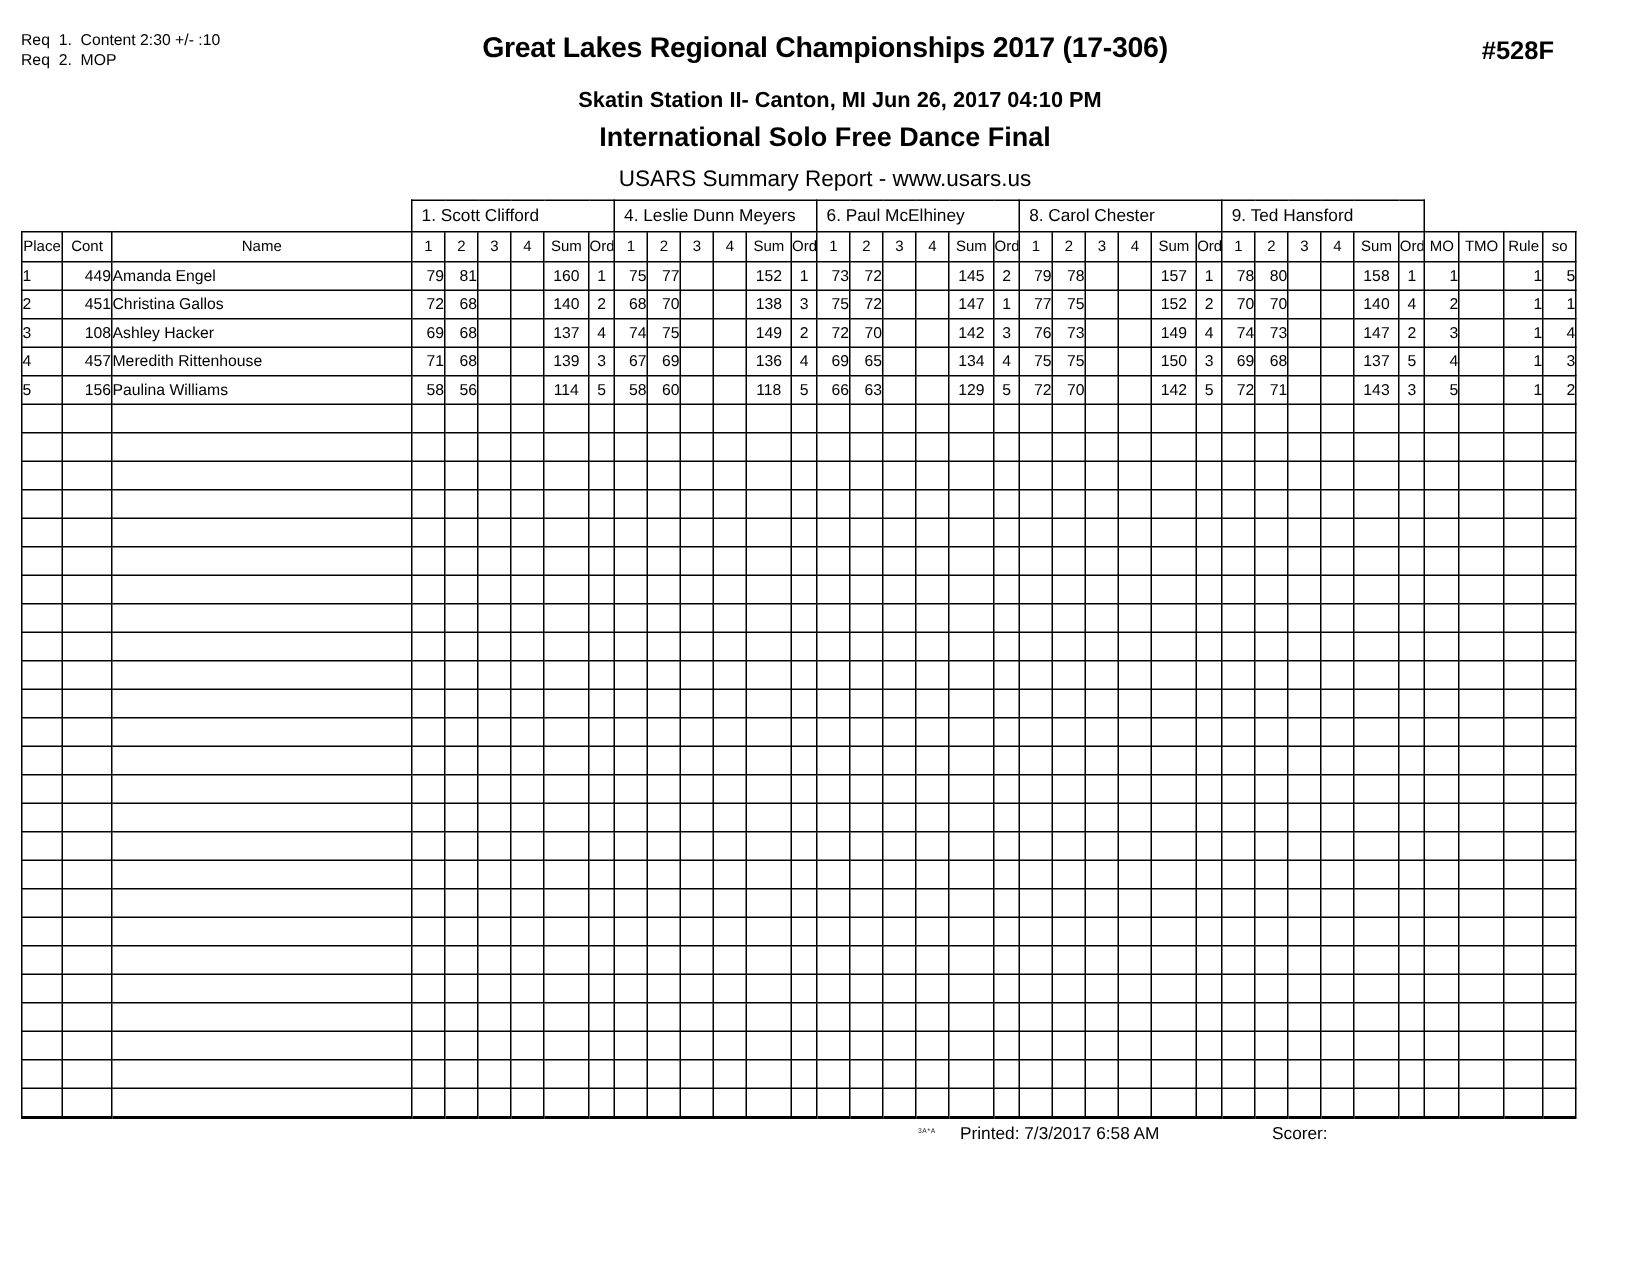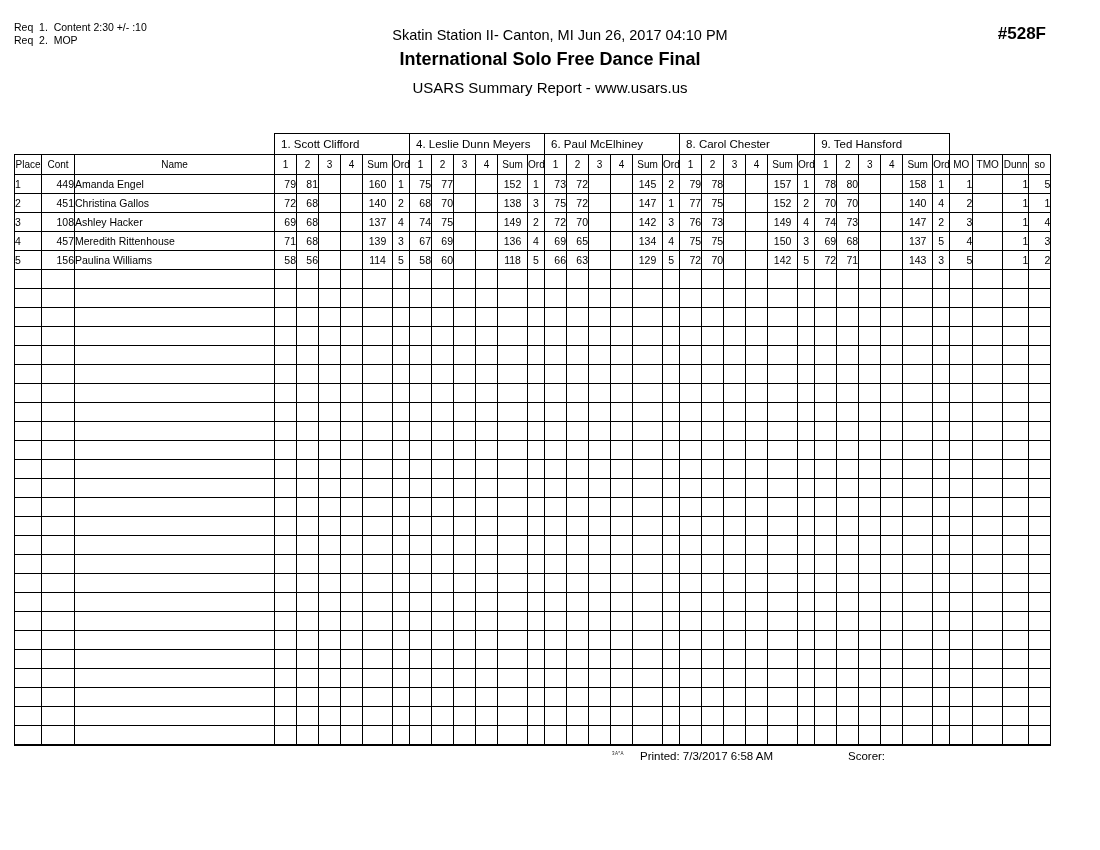--- a/index.html
+++ b/index.html
@@ -39,40 +39,40 @@
     text-align: center;
   }
   #title-main {
     font-size: 19px;
     font-weight: bold;
     letter-spacing: -0.2px;
     line-height: 22px;
   }
   #title-venue {
     font-size: 14.5px;
-    font-weight: normal;
+    font-weight: bold;
     line-height: 19px;
-    margin-top: 4px;
+    margin-top: 14px;
     padding-left: 20px;
   }
   #title-event {
     font-size: 18px;
     font-weight: bold;
     line-height: 22px;
     margin-top: 3px;
   }
   #title-report {
     font-size: 15px;
     font-weight: normal;
     line-height: 20px;
     margin-top: 8px;
   }
   #sheet-id {
     position: absolute;
-    right: 54px;
+    right: 64px;
     top: 24px;
     font-size: 17px;
     font-weight: bold;
   }
 
   
   #score-table-wrap {
     position: absolute;
     left: 14px;
     top: 133px;
@@ -189,20 +189,21 @@
 <body>
 
 <div id="page-header">
 
   <div id="req-block">
     <div class="req-line">Req  1.  Content 2:30 +/- :10</div>
     <div class="req-line">Req  2.  MOP</div>
   </div>
 
   <div id="title-block">
+    <div id="title-main">Great Lakes Regional Championships 2017 (17-306)</div>
     <div id="title-venue">Skatin Station II- Canton, MI  Jun 26, 2017  04:10 PM</div>
     <div id="title-event">International Solo Free Dance Final</div>
     <div id="title-report">USARS Summary Report - www.usars.us</div>
   </div>
 
   <div id="sheet-id">#528F</div>
 </div>
 
 <div id="score-table-wrap">
   <table class="score">
@@ -284,21 +285,21 @@
           <td>Sum</td>
           <td class="ord-head">Ord</td>
           <td>1</td>
           <td>2</td>
           <td>3</td>
           <td>4</td>
           <td>Sum</td>
           <td class="ord-head">Ord</td>
           <td>MO</td>
           <td>TMO</td>
-          <td>Dunn</td>
+          <td>Rule</td>
           <td>so</td>
         </tr>
         <tr class="data-row">
           <td class="place">1</td>
           <td class="cont">449</td>
           <td class="name">Amanda Engel</td>
           <td class="num">79</td>
           <td class="num">81</td>
           <td class="num"></td>
           <td class="num"></td>

